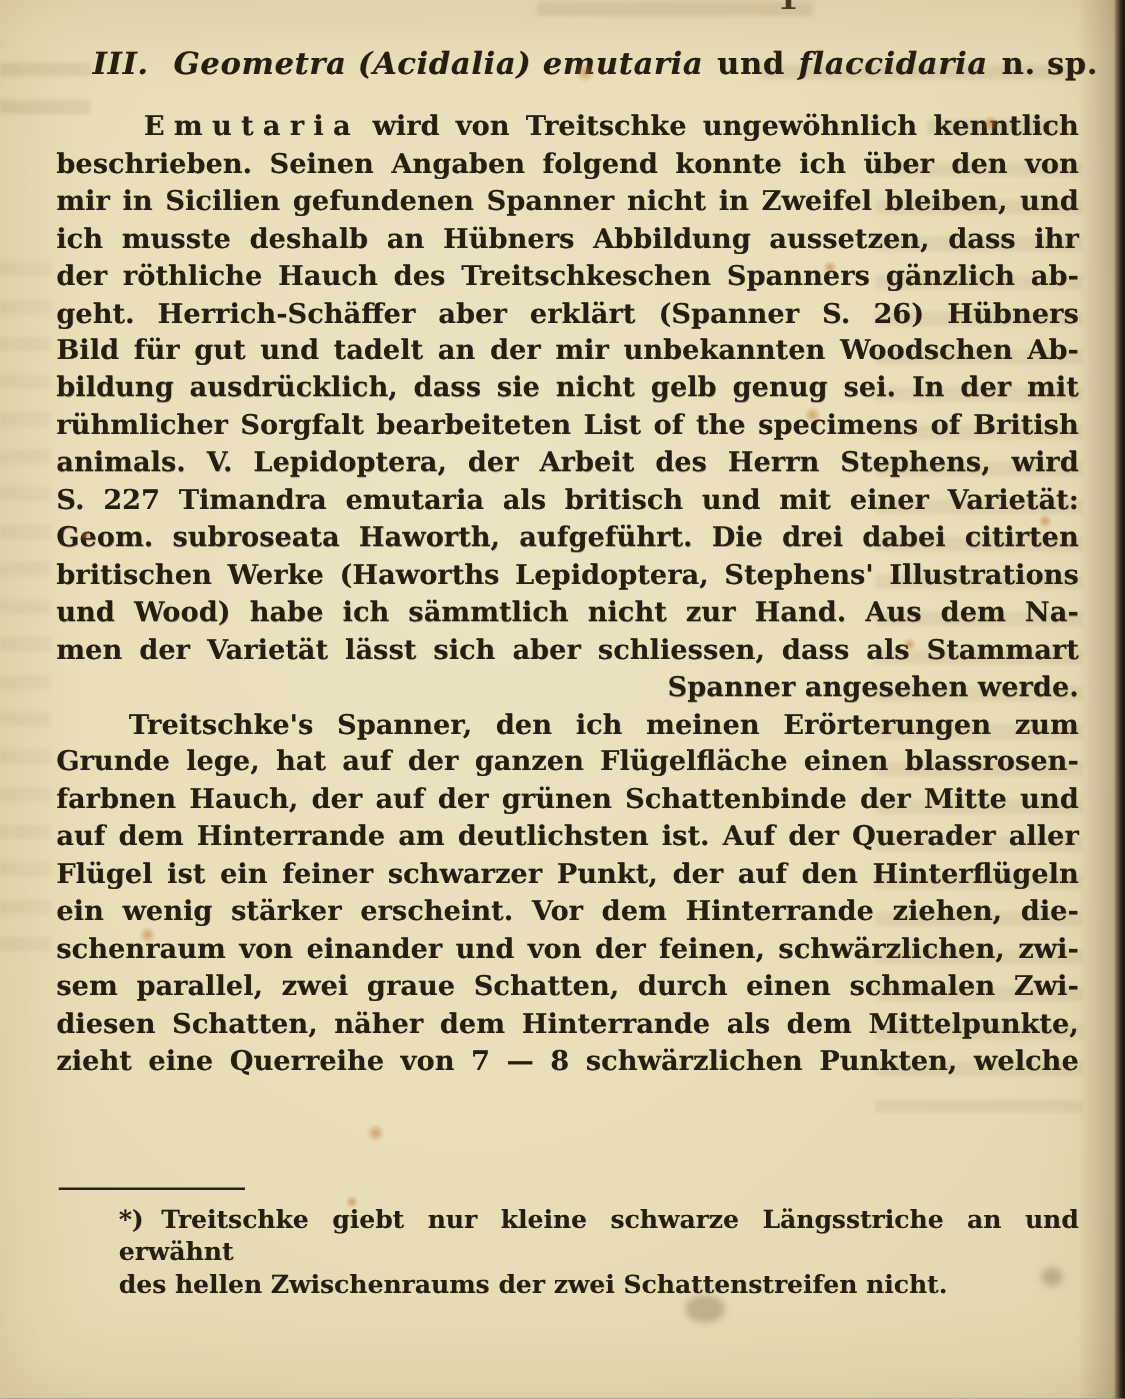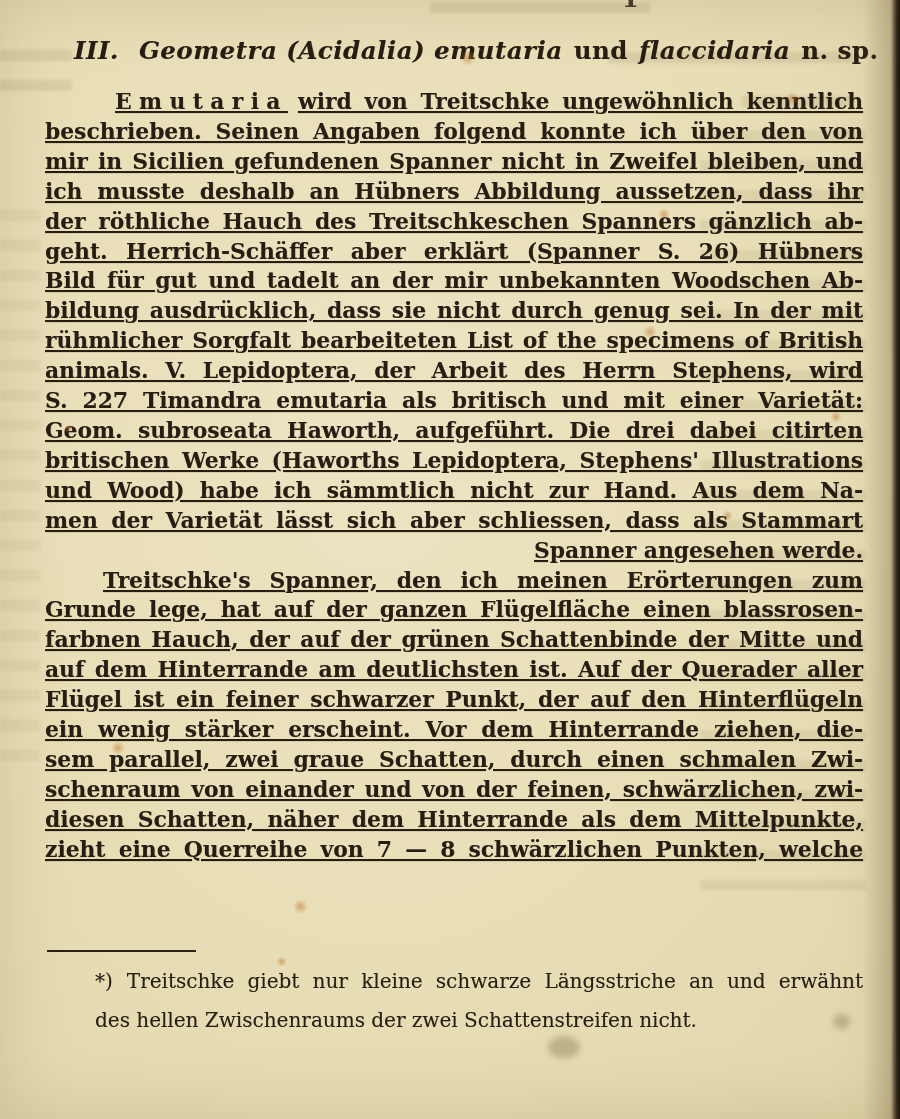--- a/index.html
+++ b/index.html
@@ -38,34 +38,34 @@
   .heading .num{margin-right:20px;}
   .heading .up{font-style:normal;}
 
   
   .bodytext{
     position:absolute;top:87px;left:45px;width:818px;
     font-size:21.8px;font-weight:700;line-height:29.9px;
     text-shadow:.3px .3px 0 rgba(40,30,18,.35);
   }
   .bodytext p{margin:0;}
-  .line{text-align:justify;text-align-last:justify;text-decoration:underline;}
+  .line{text-align:justify;text-align-last:justify;}
   .line.noj{text-align:right;text-align-last:auto;}
   .p1first{text-indent:70px;}
   .p2first{text-indent:58px;}
   .spaced{letter-spacing:.34em;margin-right:10px;}
 
   
   .fnrule{
     position:absolute;top:950px;left:47px;width:149px;height:0;
     border-top:2.5px solid #2a2214;
   }
   .footnote{
     position:absolute;top:962px;left:95px;width:768px;
-    font-size:20px;font-weight:400;line-height:39px;
+    font-size:20px;font-weight:700;line-height:26px;
     text-shadow:.3px .3px 0 rgba(40,30,18,.35);
   }
   .footnote p{margin:0;}
   .fline1{text-align:justify;text-align-last:justify;}
   .fmark{margin-right:14px;}
   .fline2{margin-left:9px;}
 
   
   .edge-shade{
     position:absolute;top:0;right:0;width:38px;height:100%;pointer-events:none;
@@ -124,37 +124,37 @@
   <h1 class="heading"><span class="num">III.</span><span>Geometra (Acidalia) emutaria</span><span class="up">und</span><span>flaccidaria</span><span class="up">n. sp.</span></h1>
 
   <main class="bodytext">
     <p class="line p1first"><span class="spaced">Emutaria</span><span>wird von Treitschke ungewöhnlich kenntlich</span></p>
     <p class="line">beschrieben.  Seinen Angaben folgend konnte ich über den von</p>
     <p class="line">mir in Sicilien gefundenen Spanner nicht in Zweifel bleiben, und</p>
     <p class="line">ich musste deshalb an Hübners Abbildung aussetzen, dass ihr</p>
     <p class="line">der röthliche Hauch des Treitschkeschen Spanners gänzlich ab-</p>
     <p class="line">geht.  Herrich-Schäffer aber erklärt (Spanner S. 26) Hübners</p>
     <p class="line">Bild für gut und tadelt an der mir unbekannten Woodschen Ab-</p>
-    <p class="line">bildung ausdrücklich, dass sie nicht durch genug sei.  In der mit</p>
+    <p class="line">bildung ausdrücklich, dass sie nicht gelb genug sei.  In der mit</p>
     <p class="line">rühmlicher Sorgfalt bearbeiteten List of the specimens of British</p>
     <p class="line">animals. V. Lepidoptera, der Arbeit des Herrn Stephens, wird</p>
     <p class="line">S. 227 Timandra emutaria als britisch und mit einer Varietät:</p>
     <p class="line">Geom. subroseata Haworth, aufgeführt.  Die drei dabei citirten</p>
     <p class="line">britischen Werke (Haworths Lepidoptera, Stephens' Illustrations</p>
     <p class="line">und Wood) habe ich sämmtlich nicht zur Hand.  Aus dem Na-</p>
     <p class="line">men der Varietät lässt sich aber schliessen, dass als Stammart</p>
     <p class="line noj">Spanner angesehen werde.</p>
     <p class="line p2first">Treitschke's Spanner, den ich meinen Erörterungen zum</p>
     <p class="line">Grunde lege, hat auf der ganzen Flügelfläche einen blassrosen-</p>
     <p class="line">farbnen Hauch, der auf der grünen Schattenbinde der Mitte und</p>
     <p class="line">auf dem Hinterrande am deutlichsten ist.  Auf der Querader aller</p>
     <p class="line">Flügel ist ein feiner schwarzer Punkt, der auf den Hinterflügeln</p>
     <p class="line">ein wenig stärker erscheint.  Vor dem Hinterrande ziehen, die-</p>
+    <p class="line">schenraum von einander und von der feinen, schwärzlichen, zwi-</p>
     <p class="line">sem parallel, zwei graue Schatten, durch einen schmalen Zwi-</p>
-    <p class="line">schenraum von einander und von der feinen, schwärzlichen, zwi-</p>
     <p class="line">diesen Schatten, näher dem Hinterrande als dem Mittelpunkte,</p>
     <p class="line">zieht eine Querreihe von 7 — 8 schwärzlichen Punkten, welche</p>
   </main>
 
   <div class="fnrule"></div>
 
   <div class="footnote">
     <p class="fline1"><span class="fmark">*)</span><span>Treitschke giebt nur kleine schwarze Längsstriche an und erwähnt</span></p>
     <p class="fline2">des hellen Zwischenraums der zwei Schattenstreifen nicht.</p>
   </div>

